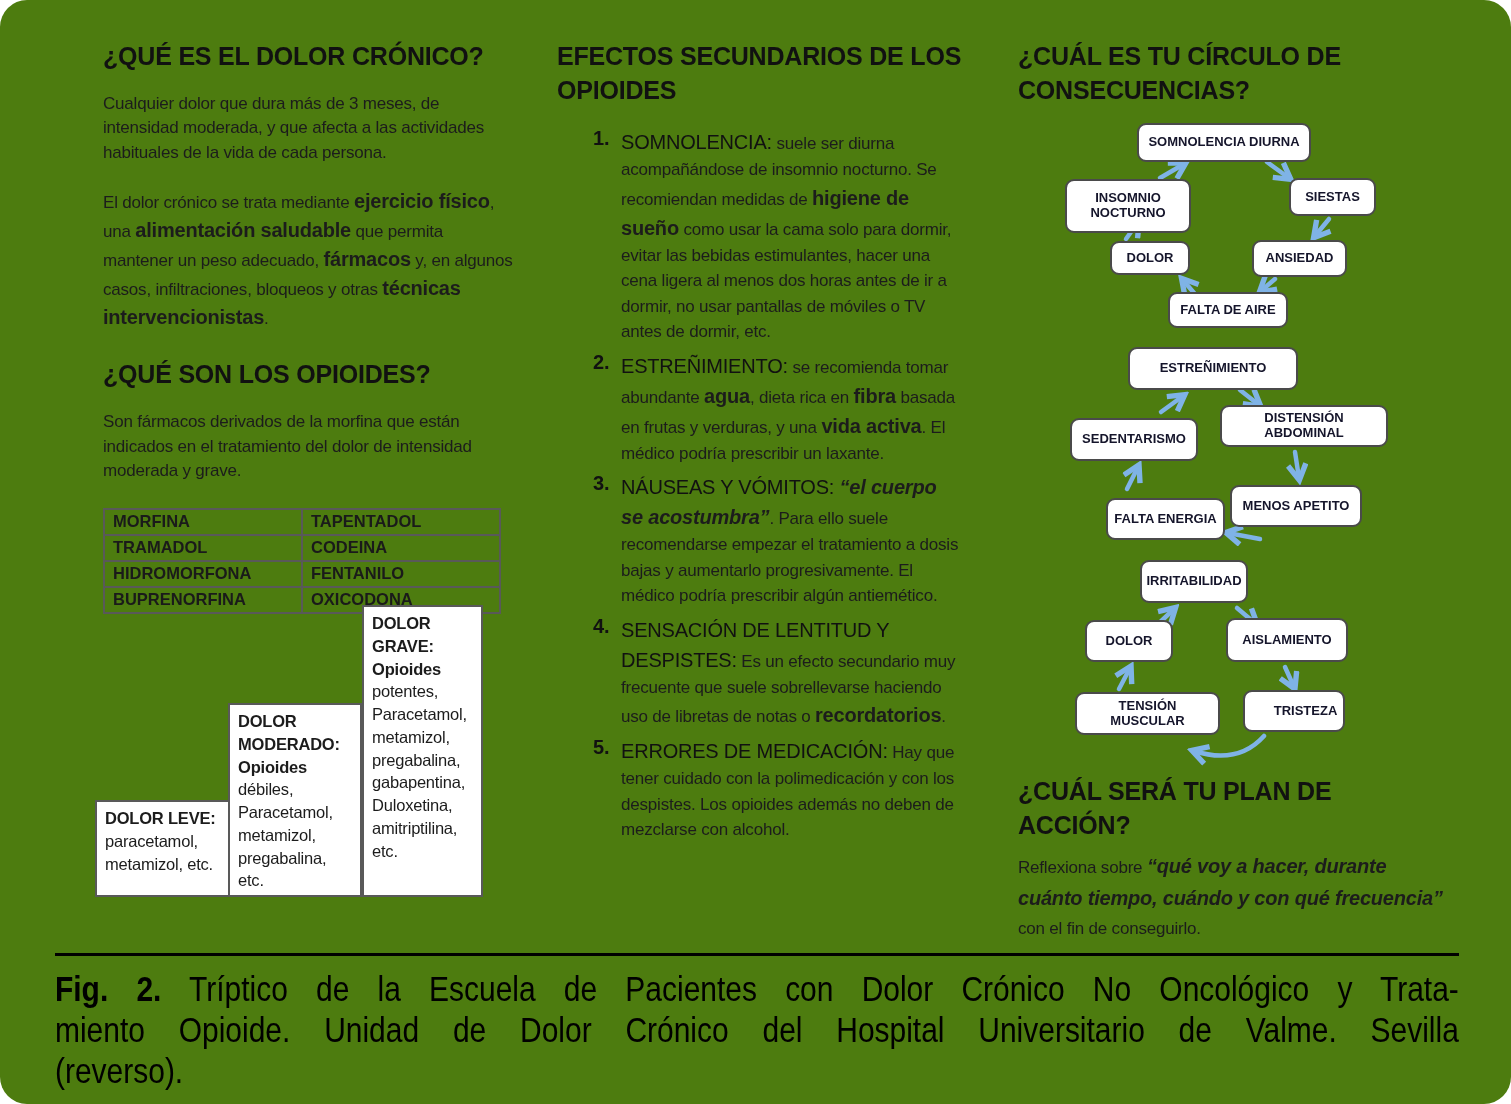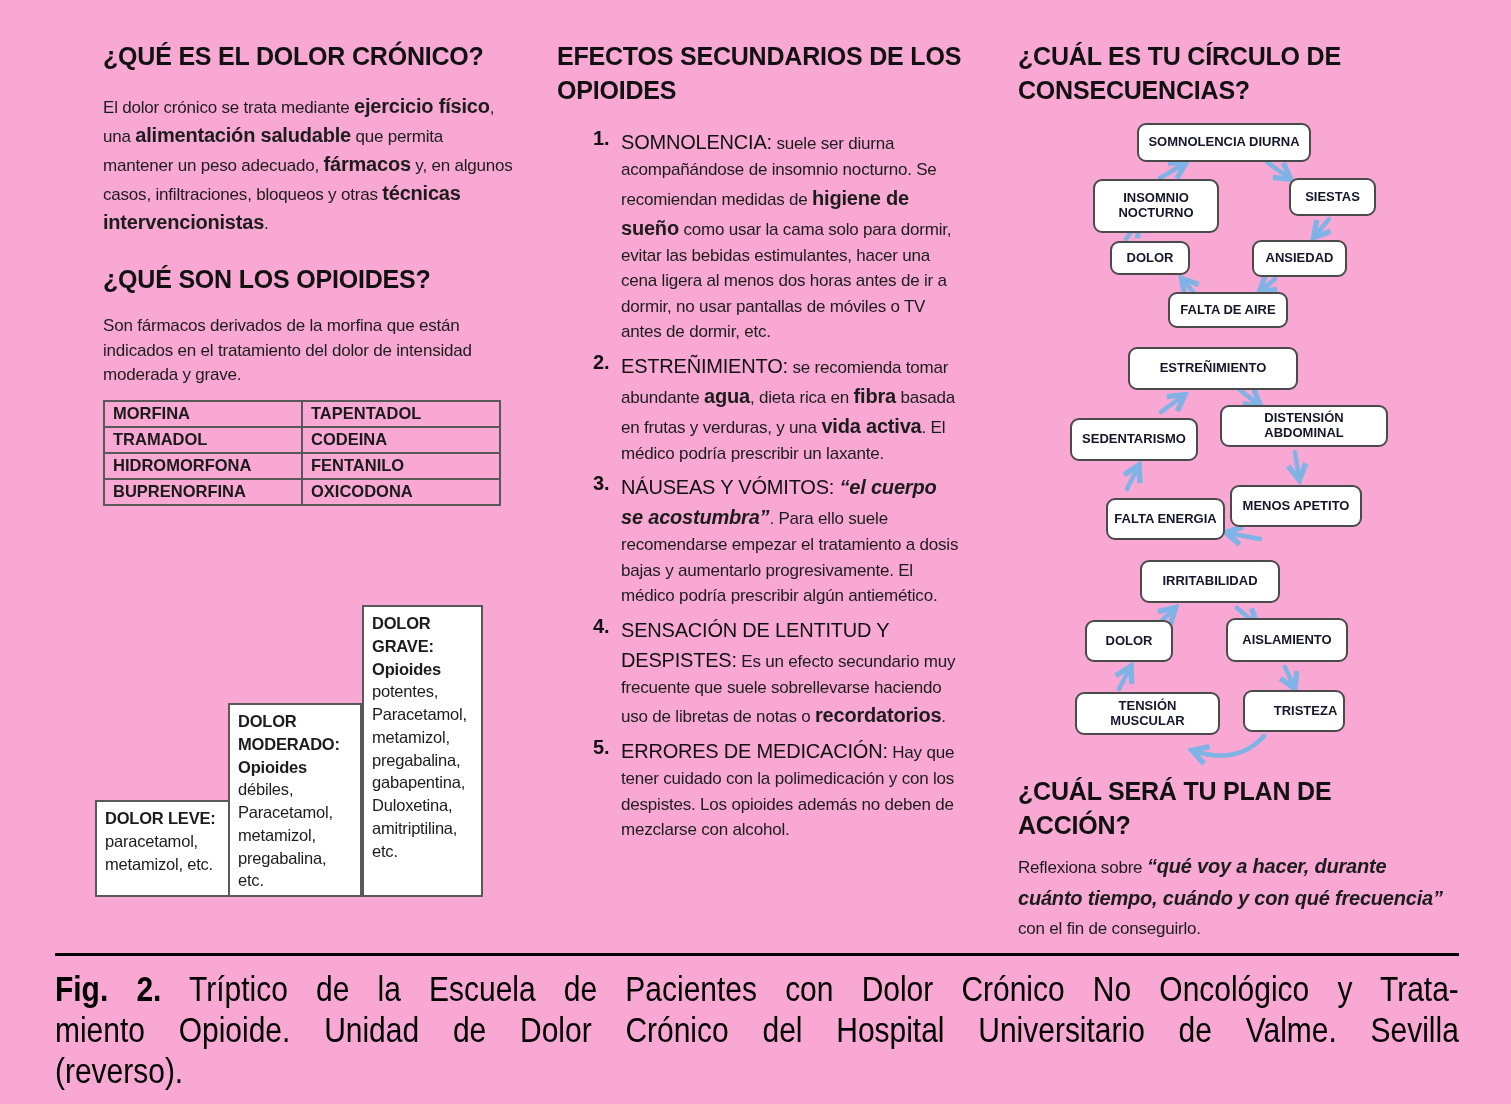--- a/index.html
+++ b/index.html
@@ -1,18 +1,18 @@
 <!DOCTYPE html>
 <html style="--arrow: #7fb3e6;"><head>
 <meta charset="utf-8">
 <style>
   html,body{margin:0;padding:0;background:#ffffff;}
   .page{
-    position:relative;width:1511px;height:1104px;background:#f9a8d4;
-    font-family:"Liberation Sans",sans-serif;color:#1c1c1c;overflow:hidden;
+    position:relative;width:1511px;height:1104px;background:#4d7c0f;
+    font-family:"Liberation Sans",sans-serif;color:#1c1c1c;overflow:hidden;border-radius:27px;
   }
   .col{position:absolute;top:40px;}
   .col-left{left:103px;width:410px;}
   .col-mid{left:557px;width:406px;}
   .col-right{left:1018px;width:426px;}
 
   h2{
     margin:0 0 18px;font-size:25px;font-weight:700;color:#111;
     letter-spacing:-0.2px;line-height:1.34;
   }
@@ -71,23 +71,24 @@
   .cap-line{white-space:normal;}
   .cap-just{text-align:justify;text-align-last:justify;}
 </style>
 </head>
 <body>
 
 <div class="page">
 
   <section class="col col-left">
     <h2>¿QUÉ ES EL DOLOR CRÓNICO?</h2>
+    <p class="body"><span>Cualquier dolor que dura más de 3 meses, de intensidad moderada, y que afecta a las actividades habituales de la vida de cada persona.</span></p>
     <p class="body" style="margin-bottom:26px;"><span>El dolor crónico se trata mediante </span><span class="seg-kw">ejercicio físico</span><span>, una </span><span class="seg-kw">alimentación saludable</span><span> que permita mantener un peso adecuado, </span><span class="seg-kw">fármacos</span><span> y, en algunos casos, infiltraciones, bloqueos y otras </span><span class="seg-kw">técnicas intervencionistas</span><span>.</span></p>
     <h2>¿QUÉ SON LOS OPIOIDES?</h2>
-    <p class="body" style="margin-bottom:12px;"><span>Son fármacos derivados de la morfina que están indicados en el tratamiento del dolor de intensidad moderada y grave.</span></p>
+    <p class="body" style="margin-bottom:24px;"><span>Son fármacos derivados de la morfina que están indicados en el tratamiento del dolor de intensidad moderada y grave.</span></p>
     <table class="drug-table">
       <tbody>
         <tr>
           <td>MORFINA</td>
           <td>TAPENTADOL</td>
         </tr>
         <tr>
           <td>TRAMADOL</td>
           <td>CODEINA</td>
         </tr>
@@ -160,33 +161,33 @@
         <path class="arrow" d="M109,374 L120,352" marker-end="url(#ah)"></path>
 
         <path class="arrow" d="M138,511 L156,494" marker-end="url(#ah)"></path>
         <path class="arrow" d="M219,493 L238,509" marker-end="url(#ah)"></path>
         <path class="arrow" d="M267,552 L276,572" marker-end="url(#ah)"></path>
         <path class="arrow" d="M101,574 L112,553" marker-end="url(#ah)"></path>
         <path class="arrow" d="M246,621 Q220,650 176,636" marker-end="url(#ah)"></path>
       </svg>
 
       <div class="fbox" style="left:119px;top:8px;width:174px;height:39px;">SOMNOLENCIA DIURNA</div>
-      <div class="fbox" style="left:47px;top:64px;width:126px;height:54px;margin-left:28px;">INSOMNIO NOCTURNO</div>
+      <div class="fbox" style="left:47px;top:64px;width:126px;height:54px;">INSOMNIO NOCTURNO</div>
       <div class="fbox" style="left:271px;top:63px;width:87px;height:38px;">SIESTAS</div>
       <div class="fbox" style="left:92px;top:126px;width:80px;height:34px;">DOLOR</div>
       <div class="fbox" style="left:234px;top:125px;width:95px;height:37px;">ANSIEDAD</div>
       <div class="fbox" style="left:150px;top:177px;width:120px;height:36px;">FALTA DE AIRE</div>
 
       <div class="fbox" style="left:110px;top:232px;width:170px;height:43px;">ESTREÑIMIENTO</div>
       <div class="fbox" style="left:52px;top:303px;width:128px;height:43px;">SEDENTARISMO</div>
       <div class="fbox" style="left:202px;top:290px;width:168px;height:42px;">DISTENSIÓN ABDOMINAL</div>
       <div class="fbox" style="left:88px;top:383px;width:119px;height:42px;">FALTA ENERGIA</div>
       <div class="fbox" style="left:212px;top:370px;width:132px;height:42px;">MENOS APETITO</div>
 
-      <div class="fbox" style="left:122px;top:445px;width:140px;height:43px;">IRRITABILIDAD</div>
+      <div class="fbox" style="left:122px;top:445px;width:108px;height:43px;">IRRITABILIDAD</div>
       <div class="fbox" style="left:67px;top:505px;width:88px;height:42px;">DOLOR</div>
       <div class="fbox" style="left:208px;top:503px;width:122px;height:44px;">AISLAMIENTO</div>
       <div class="fbox" style="left:57px;top:577px;width:145px;height:43px;">TENSIÓN MUSCULAR</div>
       <div class="fbox" style="left:225px;top:575px;width:102px;height:42px;padding-left:28px;">TRISTEZA</div>
     </div>
 
     <div class="plan">
       <h2>¿CUÁL SERÁ TU PLAN DE ACCIÓN?</h2>
       <p class="body"><span>Reflexiona sobre </span><span class="seg-bi">“qué voy a hacer, durante cuánto tiempo, cuándo y con qué frecuencia”</span><span> con el fin de conseguirlo.</span></p>
     </div>

